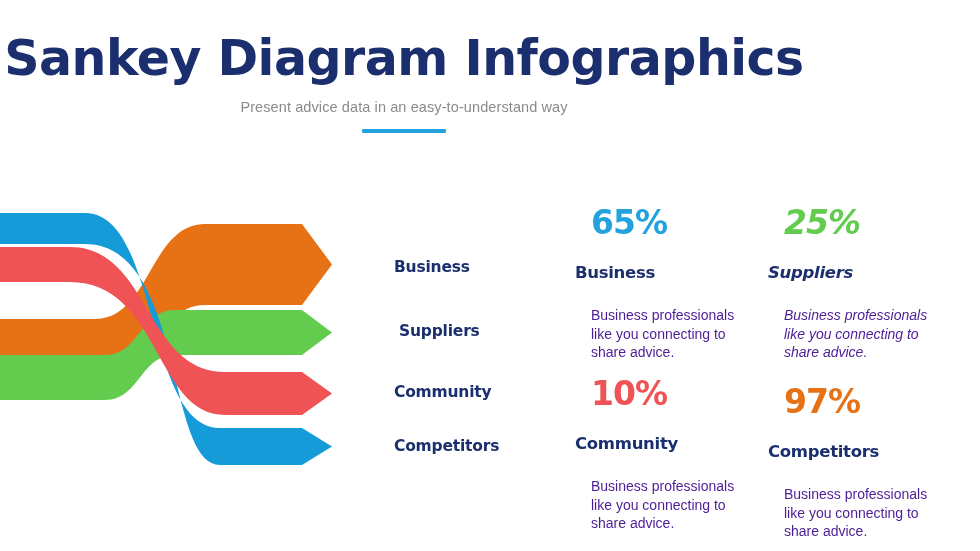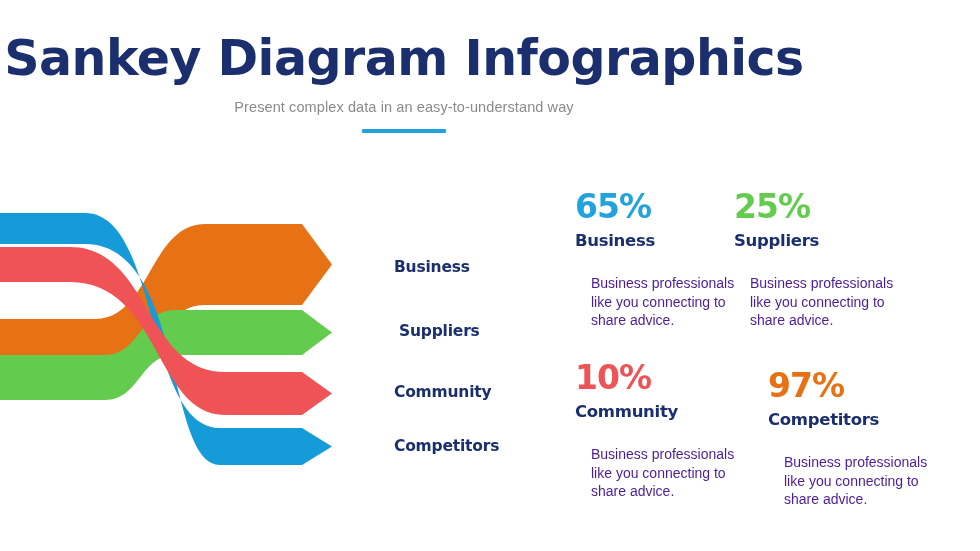--- a/index.html
+++ b/index.html
@@ -74,31 +74,31 @@
   #node-label-suppliers  { left: 399px; top: 322px; }
   #node-label-community  { left: 394px; top: 383px; }
   #node-label-competitors{ left: 394px; top: 437px; }
 
   
   .stat-card {
     position: absolute;
     width: 195px;
   }
   #stat-card-business   { left: 575px; top: 190px; }
-  #stat-card-suppliers  { left: 734px; top: 190px; }
+  #stat-card-suppliers  { left: 768px; top: 190px; font-style: italic; }
   #stat-card-community  { left: 575px; top: 361px; }
   #stat-card-competitors{ left: 768px; top: 369px; }
 
   .stat-percent {
     font-family: "DejaVu Sans", sans-serif;
     font-size: 33px;
     font-weight: bold;
     line-height: 1.0;
     letter-spacing: -1px;
-    margin: 0;
+    margin: 16px;
   }
   .stat-name {
     font-family: "DejaVu Sans", sans-serif;
     font-size: 16.5px;
     font-weight: bold;
     color: #1b2f6e;
     margin: 0;
     padding-top: 8px;
     letter-spacing: -0.3px;
   }
@@ -110,21 +110,21 @@
     margin: 16px;
     padding-top: 8px;
     max-width: 175px;
   }
 </style>
 </head>
 <body style="background: rgb(255, 255, 255);">
 
 <div id="header">
   <h1 id="page-title" style="color: rgb(27, 47, 110);">Sankey Diagram Infographics</h1>
-  <p id="page-subtitle" style="color: rgb(138, 138, 138);">Present complex data in an easy-to-understand way</p>
+  <p id="page-subtitle" style="color: rgb(138, 138, 138);">Present advice data in an easy-to-understand way</p>
   <div id="title-underline" style="background: rgb(34, 163, 221);"></div>
 </div>
 
 <div id="sankey-diagram">
   <svg id="sankey-svg" width="380" height="300" viewBox="0 0 380 300" xmlns="http://www.w3.org/2000/svg">
 
     <path fill="#E77216" d="M -10,205
              L 95,205
              C 150,205 150,110 205,110
              L 302,110

